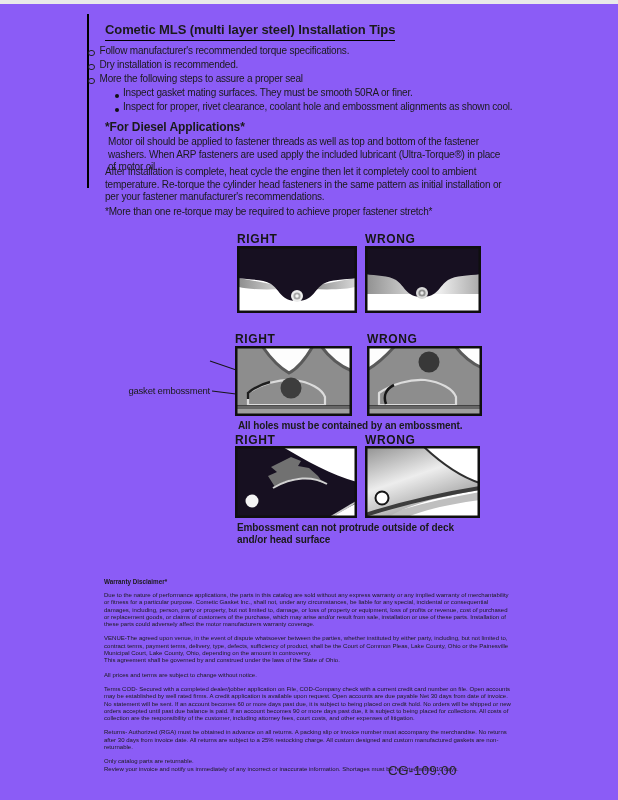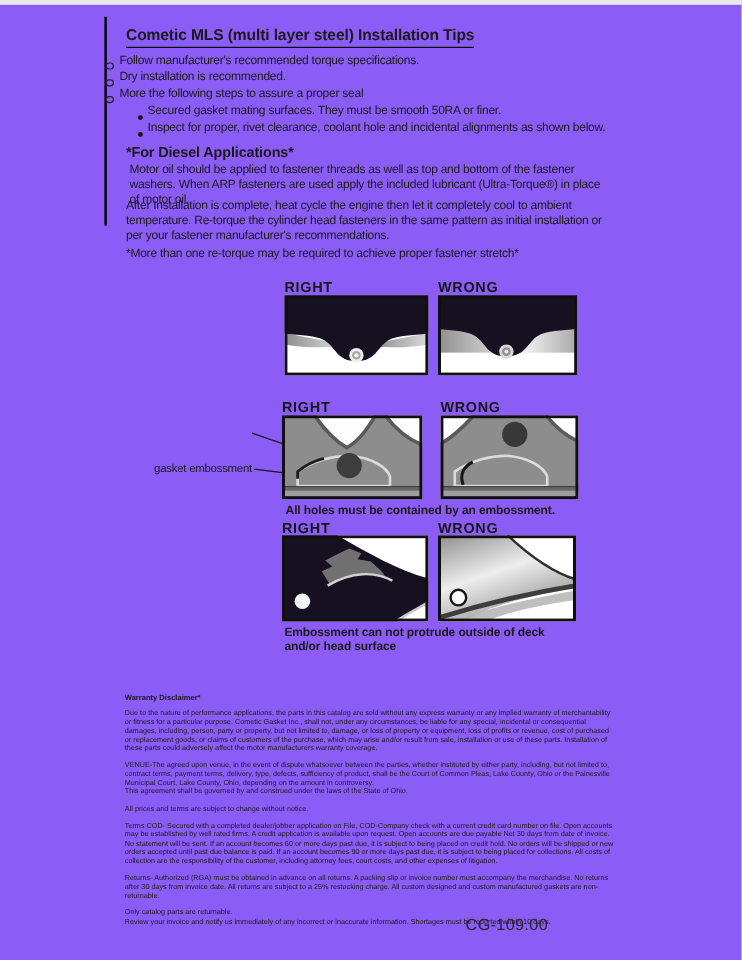--- a/index.html
+++ b/index.html
@@ -8,21 +8,21 @@
     font-family:"Liberation Sans", sans-serif;color:#1a1a1a;overflow:hidden;
     margin:4px auto;
   }
   .abs{position:absolute;}
   .left-rule{position:absolute;left:87px;top:10px;width:1.5px;height:174px;background:#000;}
   .title{
     font-size:13px;font-weight:bold;letter-spacing:-0.1px;
     border-bottom:1.6px solid #000;padding-bottom:3px;display:inline-block;
   }
   .bullets{width:505px;}
-  .bullet-line{display:flex;align-items:flex-end;line-height:14px;font-size:10px;letter-spacing:-0.2px;}
+  .bullet-line{display:flex;align-items:center;line-height:14px;font-size:10px;letter-spacing:-0.2px;}
   .bullet-line.sub{margin-left:27px;}
   .dot-open{flex:none;width:4.5px;height:4.5px;border:1px solid #222;border-radius:50%;margin:4px 5px 0 0;}
   .dot-fill{flex:none;width:4px;height:4px;background:#111;border-radius:50%;margin:5px 4px 0 0;}
   .h2{font-size:12px;font-weight:bold;letter-spacing:-0.1px;}
   .para{font-size:10px;line-height:12.5px;letter-spacing:-0.2px;}
   .dg-header{font-size:12px;font-weight:bold;letter-spacing:0.6px;text-align:left;color:#161616;}
   .dg-caption{font-size:10px;font-weight:bold;letter-spacing:-0.1px;line-height:11.5px;}
   .anno{font-size:9.5px;line-height:11px;text-align:right;letter-spacing:-0.2px;}
   .fine{font-size:6px;line-height:7.3px;letter-spacing:0.02px;}
   .fine-h{font-size:6.3px;font-weight:bold;}
@@ -51,25 +51,25 @@
     <div class="bullet-line">
       <span class="dot-open"></span>
       <span>Dry installation is recommended.</span>
     </div>
     <div class="bullet-line">
       <span class="dot-open"></span>
       <span>More the following steps to assure a proper seal</span>
     </div>
     <div class="bullet-line sub">
       <span class="dot-fill"></span>
-      <span>Secured gasket mating surfaces.  They must be smooth 50RA or finer.</span>
+      <span>Inspect gasket mating surfaces.  They must be smooth 50RA or finer.</span>
     </div>
     <div class="bullet-line sub">
       <span class="dot-fill"></span>
-      <span>Inspect for proper, rivet clearance, coolant hole and incidental alignments as shown below.</span>
+      <span>Inspect for proper, rivet clearance, coolant hole and embossment alignments as shown cool.</span>
     </div>
   </div>
 
   <div class="abs h2" style="left:105px;top:116px;">*For Diesel Applications*</div>
   <div class="abs para" style="left:108px;top:132px;width:402px;">Motor oil should be applied to fastener threads as well as top and bottom of the fastener washers. When ARP fasteners are used apply the included lubricant (Ultra-Torque®) in place of motor oil.</div>
   <div class="abs para" style="left:105px;top:162px;width:402px;">After Installation is complete, heat cycle the engine then let it completely cool to ambient temperature. Re-torque the cylinder head fasteners in the same pattern as initial installation or per your fastener manufacturer's recommendations.</div>
   <div class="abs para" style="left:105px;top:202px;width:430px;">*More than one re-torque may be required to achieve proper fastener stretch*</div>
 
   <div class="abs dg-header" style="left:237px;top:228px;width:120px;">RIGHT</div>
   <div class="abs dg-header" style="left:365px;top:228px;width:116px;">WRONG</div>

